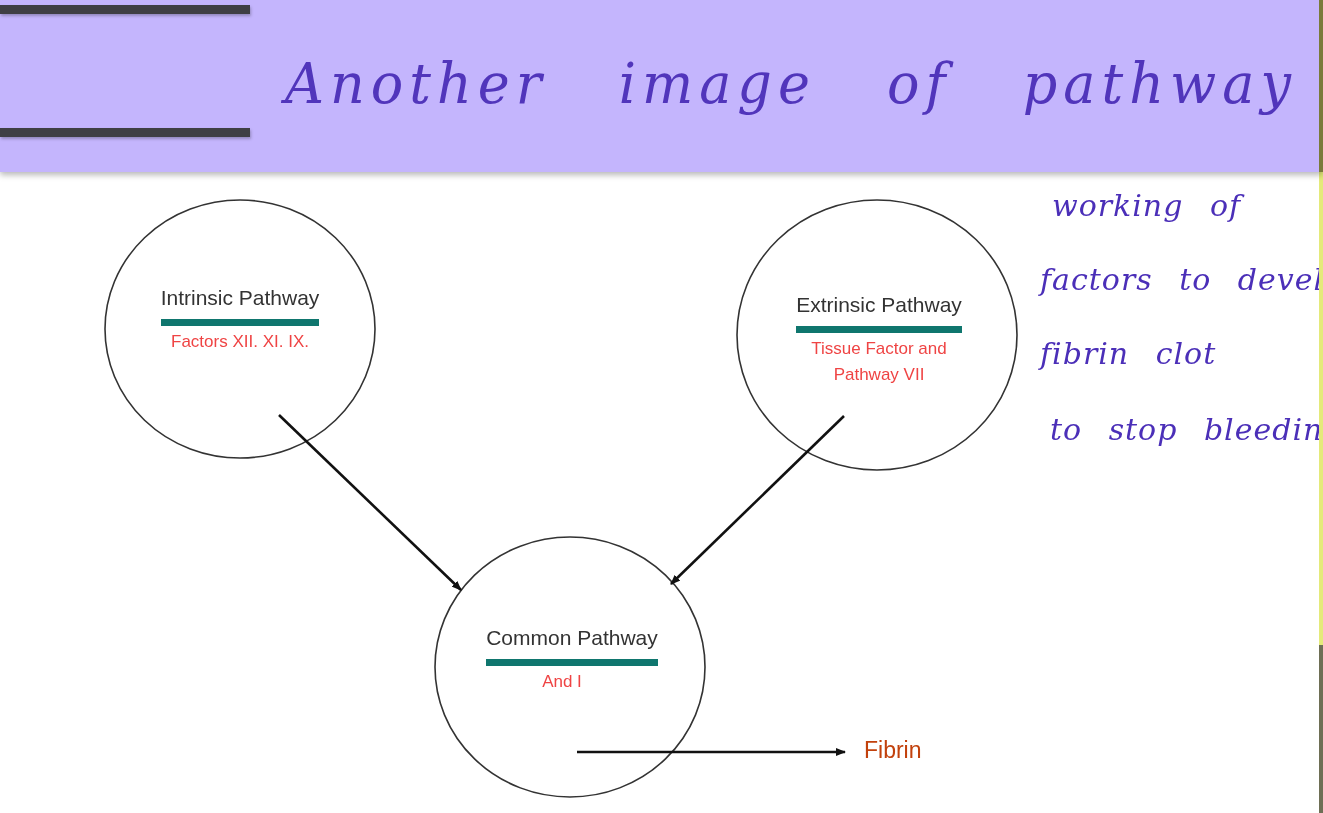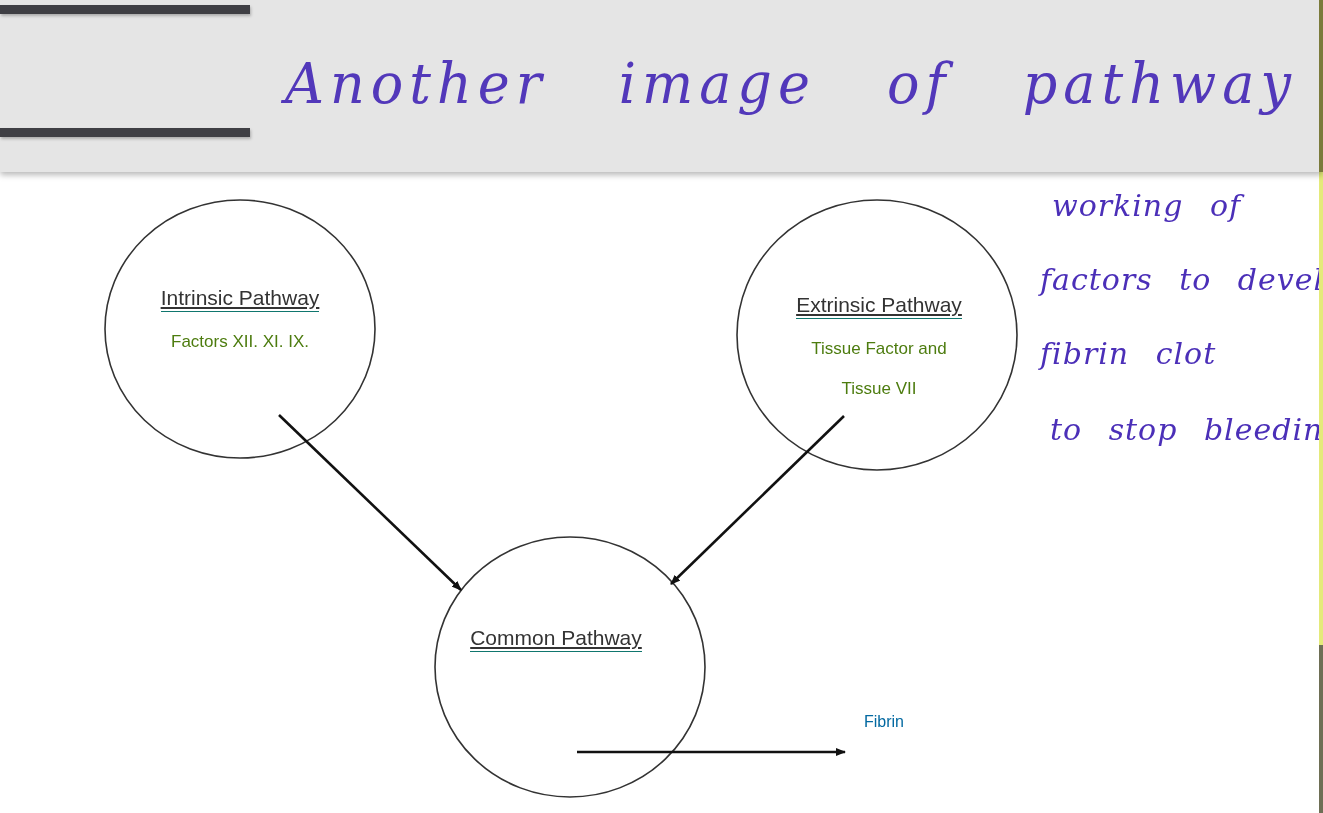--- a/index.html
+++ b/index.html
@@ -12,21 +12,21 @@
       height: 813px;
       position: relative;
       overflow: hidden;
       font-family: "Liberation Sans", sans-serif;
     }
     .banner {
       position: absolute;
       left: 0; top: 0;
       width: 1323px;
       height: 172px;
-      background: #e5e5e5;
+      background: #c4b5fd;
       box-shadow: 0 3px 6px rgba(0,0,0,0.28);
       z-index: 2;
     }
     .bar {
       position: absolute;
       left: 0;
       width: 250px;
       height: 9px;
       background: #3f3f44;
       box-shadow: 1px 2px 3px rgba(0,0,0,0.25);
@@ -85,39 +85,38 @@
       word-spacing: 16px;
       text-align: right;
     }
     .node-text {
       position: absolute;
       text-align: center;
       color: #222;
     }
     .node-title {
       font-size: 21px;
-      text-decoration: underline;
       color: #333;
-      padding-bottom: 2px;
-      border-bottom: 1px solid #0f766e;
+      padding-bottom: 10px;
+      border-bottom: 7px solid #0f766e;
       display: inline-block;
       line-height: 1.1;
     }
     .node-sub {
       font-size: 17px;
-      color: #4d7c0f;
+      color: #ef4444;
       line-height: 1.2;
-      margin-top: 20px;
+      margin-top: 6px;
     }
     .fibrin-label {
       position: absolute;
       left: 864px;
-      top: 713px;
-      font-size: 16px;
-      color: #0369a1;
+      top: 737px;
+      font-size: 23px;
+      color: #c2410c;
     }
   </style>
 </head>
 <body>
 
 <div class="banner">
   <div class="bar top"></div>
   <div class="bar bottom"></div>
   <div class="hand title-hand">Another image of pathway</div>
 </div>
@@ -141,25 +140,26 @@
 </svg>
 
 <div class="node-text" style="left:130px; top:286px; width:220px;">
   <div class="node-title">Intrinsic Pathway</div>
   <div class="node-sub">Factors XII. XI. IX.</div>
 </div>
 
 <div class="node-text" style="left:764px; top:293px; width:230px;">
   <div class="node-title">Extrinsic Pathway</div>
   <div class="node-sub">Tissue Factor and</div>
-  <div class="node-sub">Tissue VII</div>
+  <div class="node-sub">Pathway VII</div>
 </div>
 
-<div class="node-text" style="left:436px; top:626px; width:240px;">
+<div class="node-text" style="left:452px; top:626px; width:240px;">
   <div class="node-title">Common Pathway</div>
+  <div class="node-sub" style="margin-right:20px;">And I</div>
 </div>
 
 <div class="fibrin-label">Fibrin</div>
 
 <div class="hand note-line" style="top:188px; left:1052px;">working of</div>
 <div class="hand note-line" style="top:262px; left:1040px;">factors to develop</div>
 <div class="hand note-line" style="top:336px; left:1040px;font-style:italic;">fibrin clot</div>
 <div class="hand note-line" style="top:412px; left:1050px;">to stop bleeding</div>
 
 </body></html>

